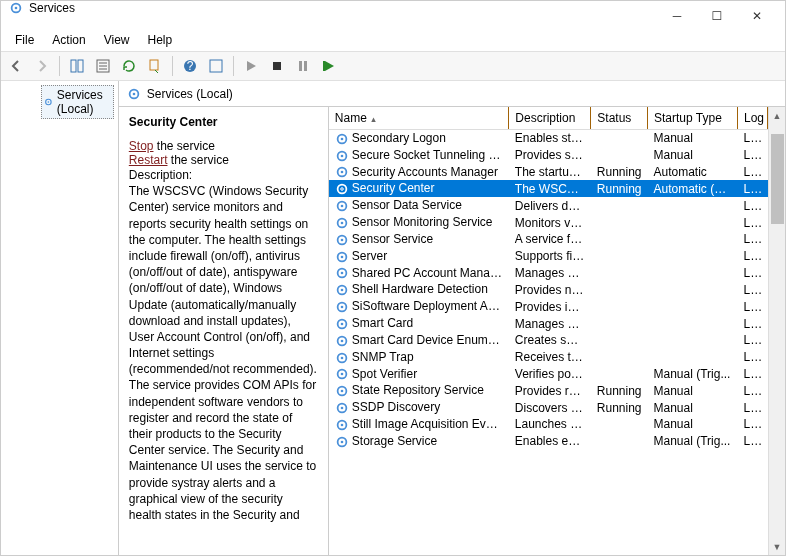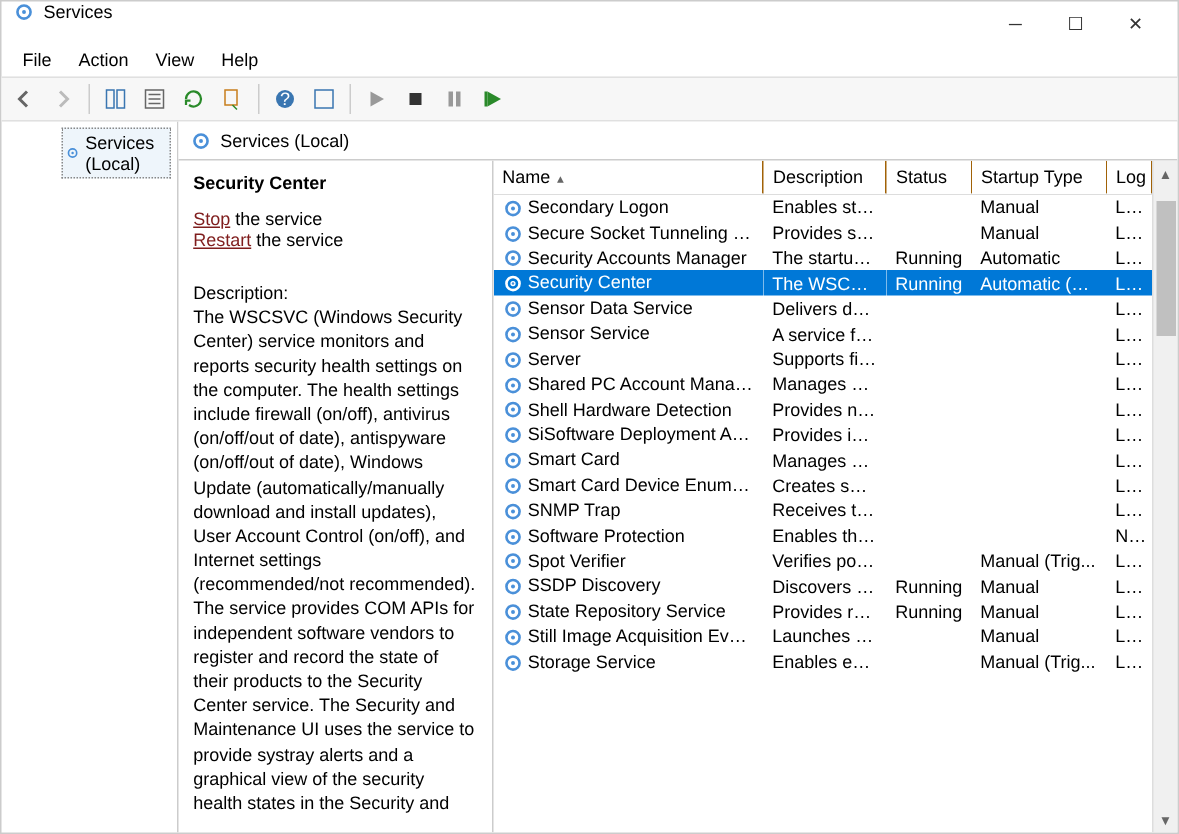--- a/index.html
+++ b/index.html
@@ -16,21 +16,21 @@
 .tbtn svg { width: 16px; height: 16px; }
 .main { flex: 1; display: flex; overflow: hidden; padding-left: 36px; }
 .nav { width: 130px; border-right: 1px solid #ccc; padding: 4px; }
 .nav-item { display: flex; align-items: center; gap: 4px; padding: 2px; border: 1px dotted #888; background: #eef5fb; }
 .content { flex: 1; display: flex; flex-direction: column; }
 .content-header { height: 26px; border-bottom: 1px solid #ccc; background: #fff; display:flex; align-items:center; padding: 0 8px; gap: 6px; }
 .panes { flex: 1; display: flex; overflow: hidden; }
 .detail { width: 210px; border-right: 1px solid #ccc; padding: 8px 10px; overflow: hidden; }
 .detail h3 { font-size: 12px; font-weight: bold; margin-bottom: 10px; }
 .detail a { color: #7f1d1d; text-decoration: underline; }
-.detail .desc { margin-top: 20px; line-height: 1.35; color: #000; }
+.detail .desc { line-height: 1.35; color: #000; }
 .listwrap { flex: 1; display: flex; position: relative; overflow: hidden; }
 .list { flex:1; overflow:hidden; position:relative; }
 table { border-collapse: collapse; width: 100%; }
 thead th { text-align:left; font-weight: normal; padding: 4px 6px; border-bottom: 1px solid #ddd; border-right: 1px solid #a16207; background:#fff; position: sticky; top:0; }
 thead th .sort { font-size: 9px; color:#666; margin-left:2px; }
 tbody td { padding: 1px 6px; white-space: nowrap; overflow: hidden; text-overflow: ellipsis; }
 tbody tr.selected td { background: #0078d7; color: #fff; }
 tbody tr.selected .svc-icon path, tbody tr.selected .svc-icon circle { stroke:#fff; }
 .col-name { width: 180px; max-width:180px; }
 .col-desc { width: 82px; max-width:82px; }
@@ -239,20 +239,30 @@
                     </svg><span>Sensor Data Service</span></td>
                   <td class="col-desc">Delivers dat...</td>
                   <td class="col-status"></td>
                   <td class="col-startup"></td>
                   <td class="col-log">Loc</td>
                 </tr>
                 <tr>
                   <td class="col-name"><svg class="svc-icon" width="14" height="14" viewBox="0 0 16 16">
                       <circle cx="8" cy="8" r="5" fill="none" stroke="#4a90d9" stroke-width="2"></circle>
                       <circle cx="8" cy="8" r="1.5" fill="#4a90d9"></circle>
+                    </svg><span>Sensor Monitoring Service</span></td>
+                  <td class="col-desc">Monitors va...</td>
+                  <td class="col-status"></td>
+                  <td class="col-startup"></td>
+                  <td class="col-log">Loc</td>
+                </tr>
+                <tr>
+                  <td class="col-name"><svg class="svc-icon" width="14" height="14" viewBox="0 0 16 16">
+                      <circle cx="8" cy="8" r="5" fill="none" stroke="#4a90d9" stroke-width="2"></circle>
+                      <circle cx="8" cy="8" r="1.5" fill="#4a90d9"></circle>
                     </svg><span>Sensor Service</span></td>
                   <td class="col-desc">A service fo...</td>
                   <td class="col-status"></td>
                   <td class="col-startup"></td>
                   <td class="col-log">Loc</td>
                 </tr>
                 <tr>
                   <td class="col-name"><svg class="svc-icon" width="14" height="14" viewBox="0 0 16 16">
                       <circle cx="8" cy="8" r="5" fill="none" stroke="#4a90d9" stroke-width="2"></circle>
                       <circle cx="8" cy="8" r="1.5" fill="#4a90d9"></circle>
@@ -319,52 +329,42 @@
                     </svg><span>SNMP Trap</span></td>
                   <td class="col-desc">Receives tra...</td>
                   <td class="col-status"></td>
                   <td class="col-startup"></td>
                   <td class="col-log">Loc</td>
                 </tr>
                 <tr>
                   <td class="col-name"><svg class="svc-icon" width="14" height="14" viewBox="0 0 16 16">
                       <circle cx="8" cy="8" r="5" fill="none" stroke="#4a90d9" stroke-width="2"></circle>
                       <circle cx="8" cy="8" r="1.5" fill="#4a90d9"></circle>
-                    </svg><span>Software Protection</span></td>
-                  <td class="col-desc">Enables the ...</td>
-                  <td class="col-status"></td>
-                  <td class="col-startup"></td>
-                  <td class="col-log">Net</td>
-                </tr>
-                <tr>
-                  <td class="col-name"><svg class="svc-icon" width="14" height="14" viewBox="0 0 16 16">
-                      <circle cx="8" cy="8" r="5" fill="none" stroke="#4a90d9" stroke-width="2"></circle>
-                      <circle cx="8" cy="8" r="1.5" fill="#4a90d9"></circle>
                     </svg><span>Spot Verifier</span></td>
                   <td class="col-desc">Verifies pote...</td>
                   <td class="col-status"></td>
                   <td class="col-startup">Manual (Trig...</td>
                   <td class="col-log">Loc</td>
                 </tr>
                 <tr>
                   <td class="col-name"><svg class="svc-icon" width="14" height="14" viewBox="0 0 16 16">
                       <circle cx="8" cy="8" r="5" fill="none" stroke="#4a90d9" stroke-width="2"></circle>
                       <circle cx="8" cy="8" r="1.5" fill="#4a90d9"></circle>
+                    </svg><span>State Repository Service</span></td>
+                  <td class="col-desc">Provides re...</td>
+                  <td class="col-status">Running</td>
+                  <td class="col-startup">Manual</td>
+                  <td class="col-log">Loc</td>
+                </tr>
+                <tr>
+                  <td class="col-name"><svg class="svc-icon" width="14" height="14" viewBox="0 0 16 16">
+                      <circle cx="8" cy="8" r="5" fill="none" stroke="#4a90d9" stroke-width="2"></circle>
+                      <circle cx="8" cy="8" r="1.5" fill="#4a90d9"></circle>
                     </svg><span>SSDP Discovery</span></td>
                   <td class="col-desc">Discovers n...</td>
-                  <td class="col-status">Running</td>
-                  <td class="col-startup">Manual</td>
-                  <td class="col-log">Loc</td>
-                </tr>
-                <tr>
-                  <td class="col-name"><svg class="svc-icon" width="14" height="14" viewBox="0 0 16 16">
-                      <circle cx="8" cy="8" r="5" fill="none" stroke="#4a90d9" stroke-width="2"></circle>
-                      <circle cx="8" cy="8" r="1.5" fill="#4a90d9"></circle>
-                    </svg><span>State Repository Service</span></td>
-                  <td class="col-desc">Provides re...</td>
                   <td class="col-status">Running</td>
                   <td class="col-startup">Manual</td>
                   <td class="col-log">Loc</td>
                 </tr>
                 <tr>
                   <td class="col-name"><svg class="svc-icon" width="14" height="14" viewBox="0 0 16 16">
                       <circle cx="8" cy="8" r="5" fill="none" stroke="#4a90d9" stroke-width="2"></circle>
                       <circle cx="8" cy="8" r="1.5" fill="#4a90d9"></circle>
                     </svg><span>Still Image Acquisition Events</span></td>
                   <td class="col-desc">Launches a...</td>

